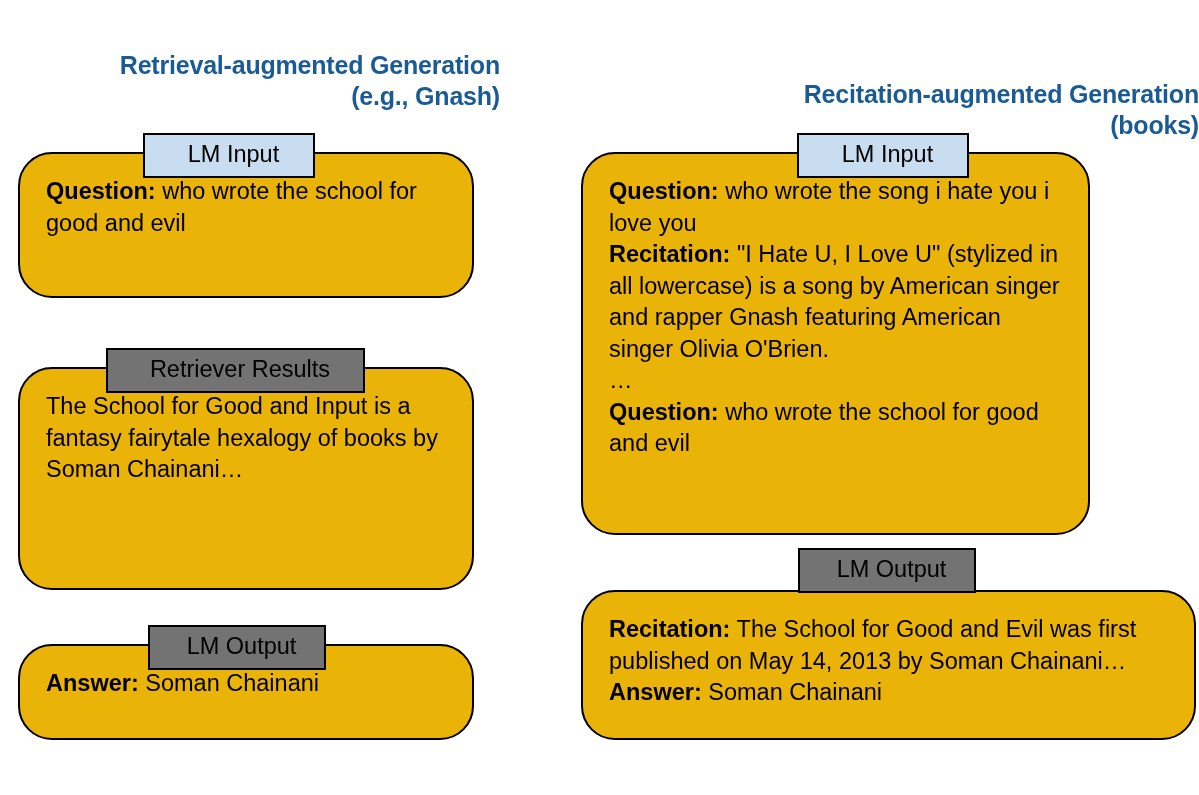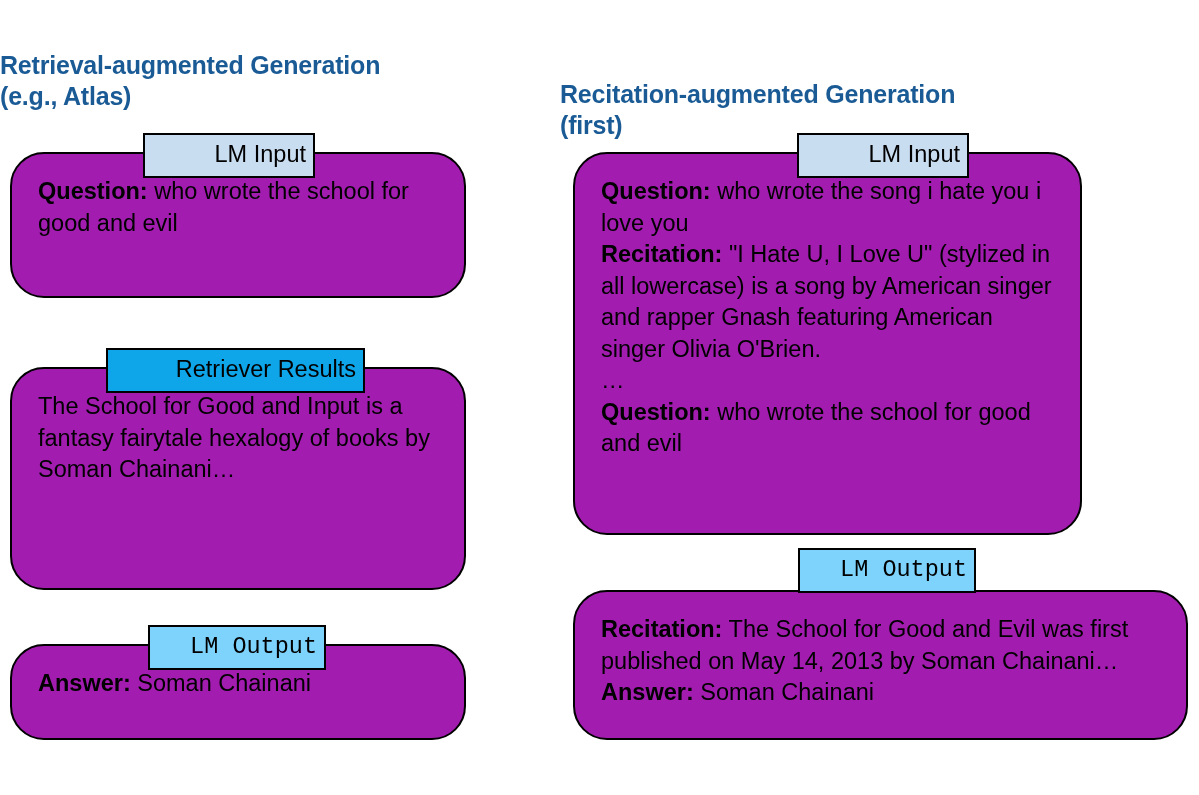--- a/index.html
+++ b/index.html
@@ -20,64 +20,65 @@
     position: absolute;
     top: 0;
   }
   #col-left  { left: 0px;   width: 500px; }
   #col-right { left: 560px; width: 639px; }
 
   .col-title {
     position: absolute;
     left: 0;
     width: 100%;
-    text-align: left;
+    text-align: right;
     color: #1a5b96;
     font-weight: bold;
     font-size: 25px;
     line-height: 31px;
     letter-spacing: -0.2px;
   }
   #col-left  .col-title { top: 50px; }
   #col-right .col-title { top: 50px; margin-top: 29px; }
 
   
   .panel {
     position: absolute;
     box-sizing: border-box;
     border: 2.2px solid #000000;
     border-radius: 34px;
-    background: #a21caf;
+    background: #eab308;
+    margin-left: 8px;
   }
   .panel-body {
     position: absolute;
     left: 0; top: 0;
     box-sizing: border-box;
     width: 100%;
     padding: 22px 26px 10px 26px;
     font-size: 23.5px;
     line-height: 31.5px;
   }
   .panel-body.tight { }
 
   
   .chip {
     position: absolute;
     box-sizing: border-box;
     border: 2.2px solid #000000;
     font-size: 23.5px;
     line-height: 1;
-    text-align: right;
+    text-align: center;
     padding: 8px 7px 9px 16px;
     white-space: nowrap;
     z-index: 5;
   }
   .chip-blue   { background: #c9ddf0; }
-  .chip-purple { background: #0ea5e9; }
-  .chip-green  { background: #7dd3fc; font-family: Liberation Mono, monospace; }
+  .chip-purple { background: #737373; }
+  .chip-green  { background: #737373; }
 
   b.lbl { font-weight: bold; }
   .ellipsis-line { display: block; }
 
   
   #left-input-panel    { left: 10px;  top: 152px; width: 456px; height: 146px; }
   #left-input-chip     { left: 143px; top: 133px; width: 172px; }
   #left-retriever-panel{ left: 10px;  top: 367px; width: 456px; height: 223px; }
   #left-retriever-chip { left: 106px; top: 348px; width: 259px; }
   #left-output-panel   { left: 10px;  top: 644px; width: 456px; height: 96px; }
@@ -89,21 +90,21 @@
   #right-output-panel  { left: 13px;  top: 590px; width: 615px; height: 150px; }
   #right-output-chip   { left: 238px; top: 548px; width: 178px; }
 </style>
 </head>
 <body>
 
 <div class="column" id="col-left">
 
   <div class="col-title">
     <div>Retrieval-augmented Generation</div>
-    <div>(e.g., Atlas)</div>
+    <div>(e.g., Gnash)</div>
   </div>
 
   <div class="panel" id="left-input-panel">
     <div class="panel-body">
       <span><b class="lbl">Question:</b><span> who wrote the school for good and evil</span></span>
     </div>
   </div>
   <div class="chip chip-blue" id="left-input-chip">LM Input</div>
 
   <div class="panel" id="left-retriever-panel">
@@ -117,21 +118,21 @@
     </div>
   </div>
   <div class="chip chip-green" id="left-output-chip">LM Output</div>
 
 </div>
 
 <div class="column" id="col-right">
 
   <div class="col-title">
     <div>Recitation-augmented Generation</div>
-    <div>(first)</div>
+    <div>(books)</div>
   </div>
 
   <div class="panel" id="right-input-panel">
     <div class="panel-body">
       <div><b class="lbl">Question:</b><span> who wrote the song i hate you i love you</span></div>
       <div><b class="lbl">Recitation:</b><span> "I Hate U, I Love U" (stylized in all lowercase) is a song by American singer and rapper Gnash featuring American singer Olivia O'Brien.</span></div>
       <div class="ellipsis-line">…</div>
       <div><b class="lbl">Question:</b><span> who wrote the school for good and evil</span></div>
     </div>
   </div>

